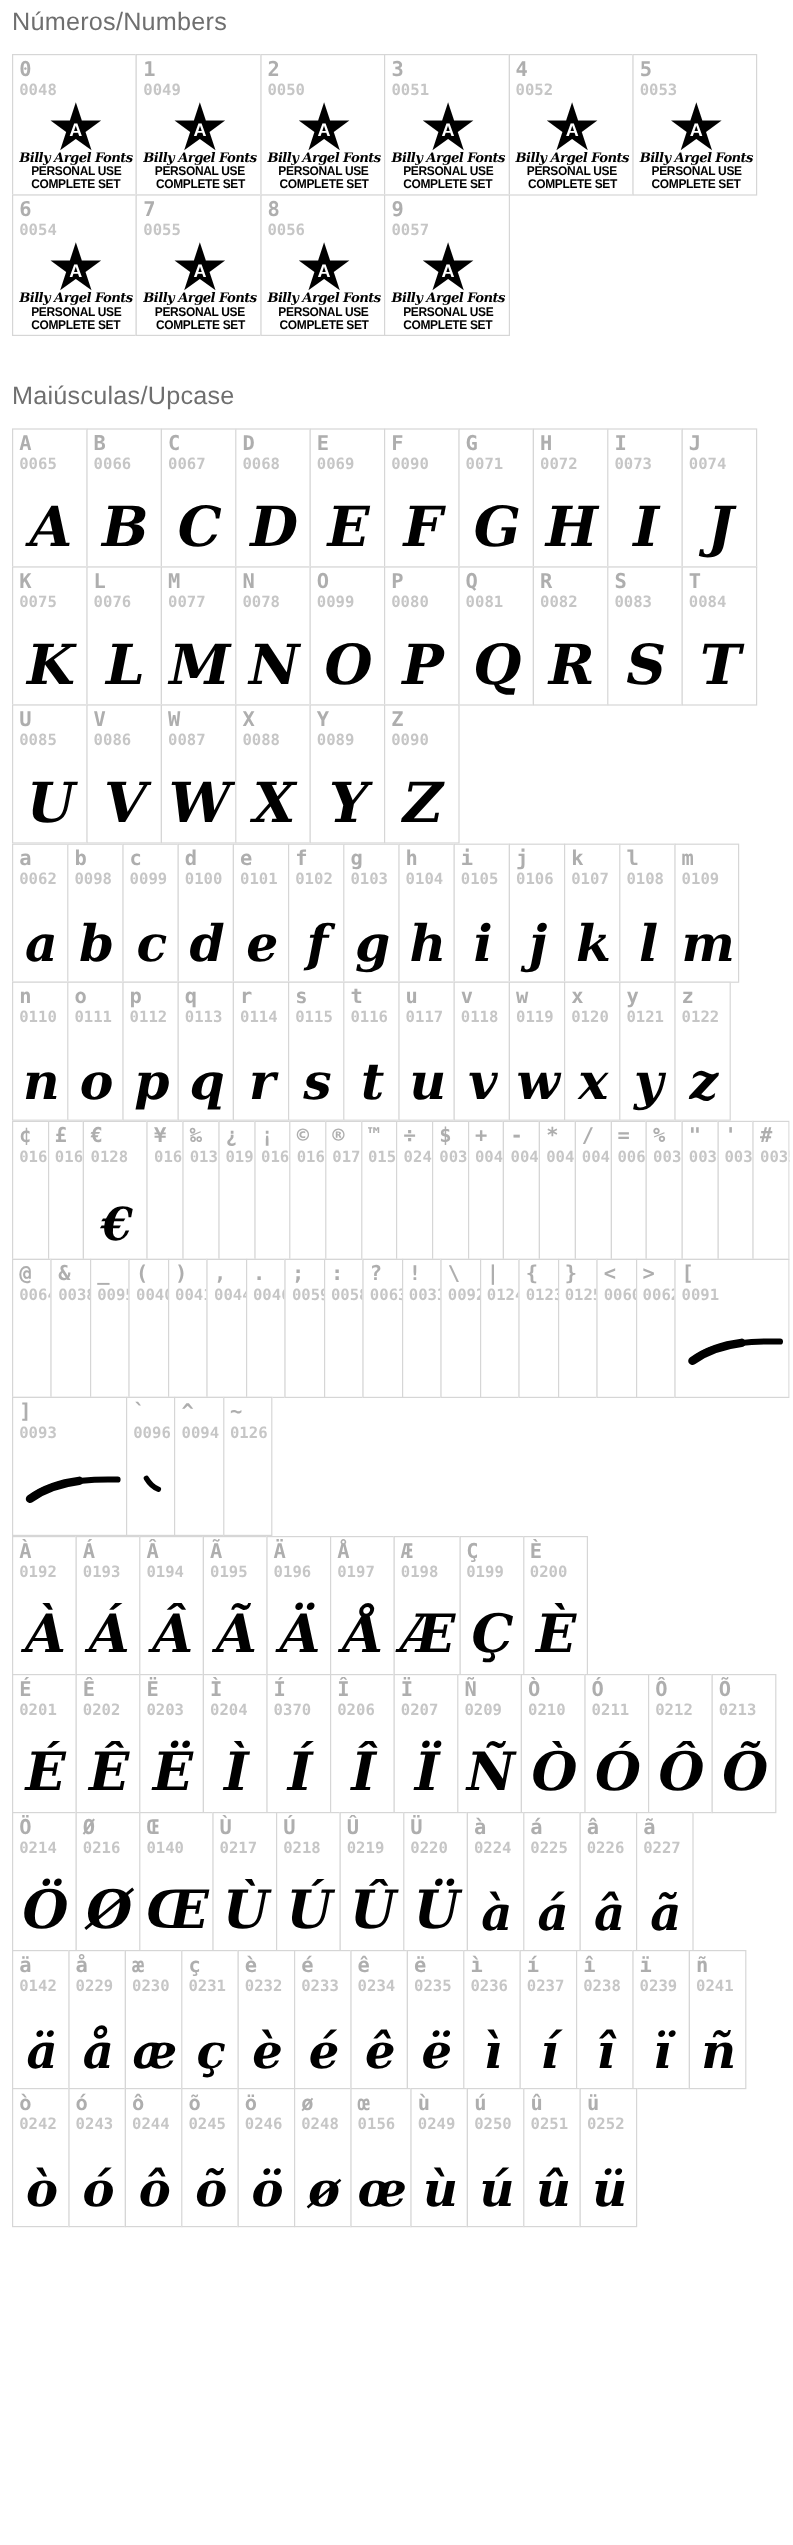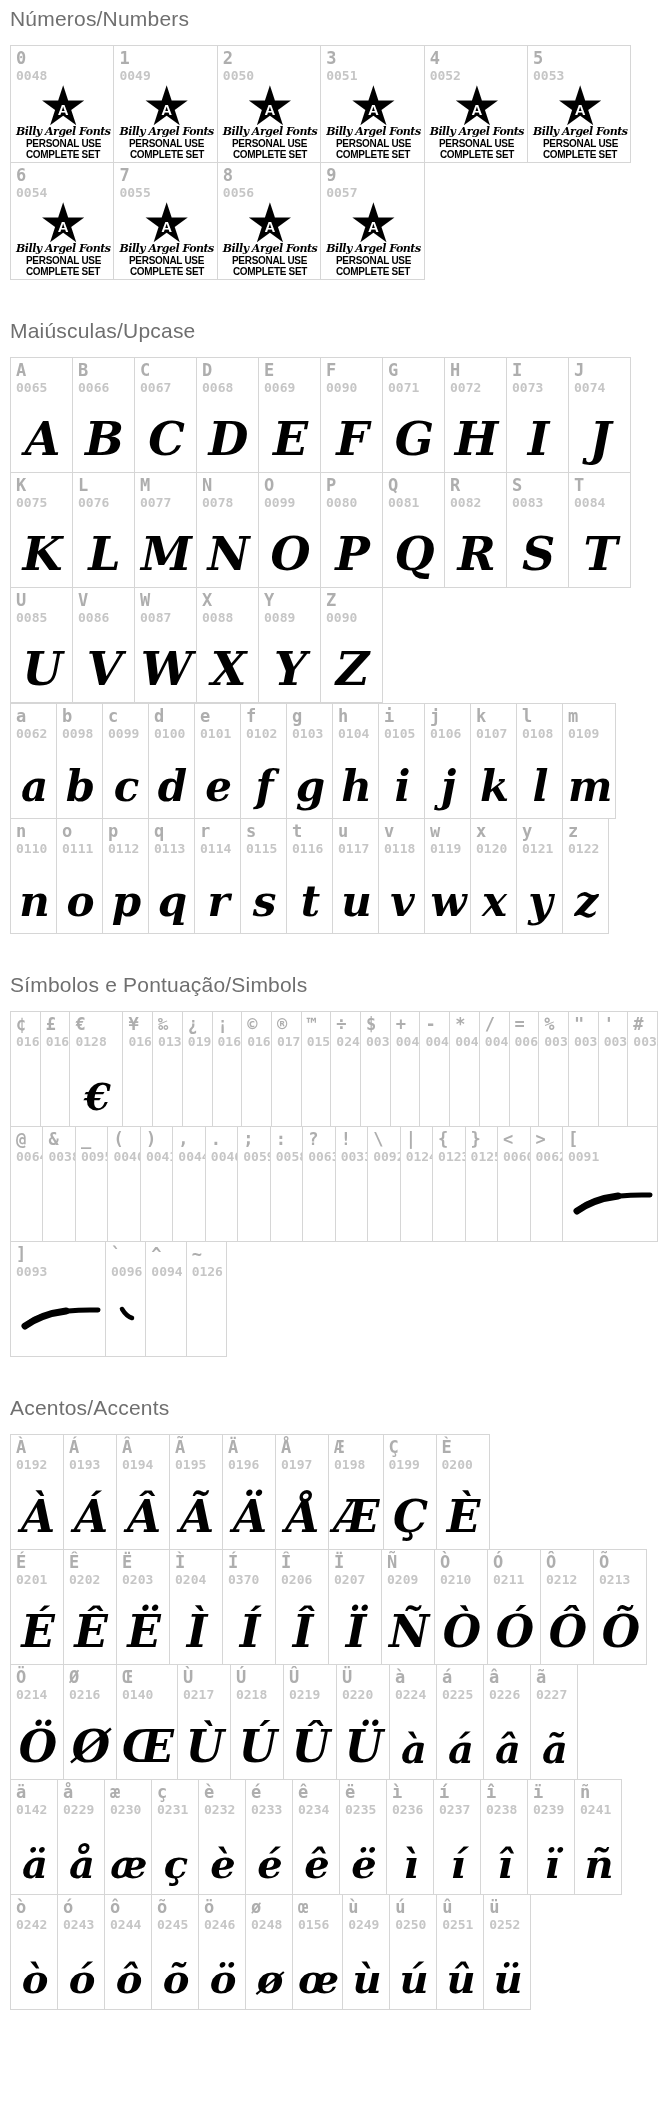--- a/index.html
+++ b/index.html
@@ -581,21 +581,20 @@
               <div class="cell-char">z</div>
               <div class="cell-code">0122</div>
               <div class="glyph-area">
                 <span class="glyph-text">z</span>
               </div>
             </div>
           </div>
         </div>
       </section>
       <section class="section sec-symbols">
-        <h2 class="section-title">Símbolos e Pontuação/Simbols</h2>
         <div class="grid">
           <div class="row">
             <div class="cell">
               <div class="cell-char">¢</div>
               <div class="cell-code">0162</div>
               <div class="glyph-area"></div>
             </div>
             <div class="cell">
               <div class="cell-char">£</div>
               <div class="cell-code">0163</div>
@@ -823,21 +822,20 @@
             </div>
             <div class="cell">
               <div class="cell-char">~</div>
               <div class="cell-code">0126</div>
               <div class="glyph-area"></div>
             </div>
           </div>
         </div>
       </section>
       <section class="section sec-accents">
-        <h2 class="section-title">Acentos/Accents</h2>
         <div class="grid">
           <div class="row">
             <div class="cell cell-uc">
               <div class="cell-char">À</div>
               <div class="cell-code">0192</div>
               <div class="glyph-area">
                 <span class="glyph-text">À</span>
               </div>
             </div>
             <div class="cell cell-uc">

